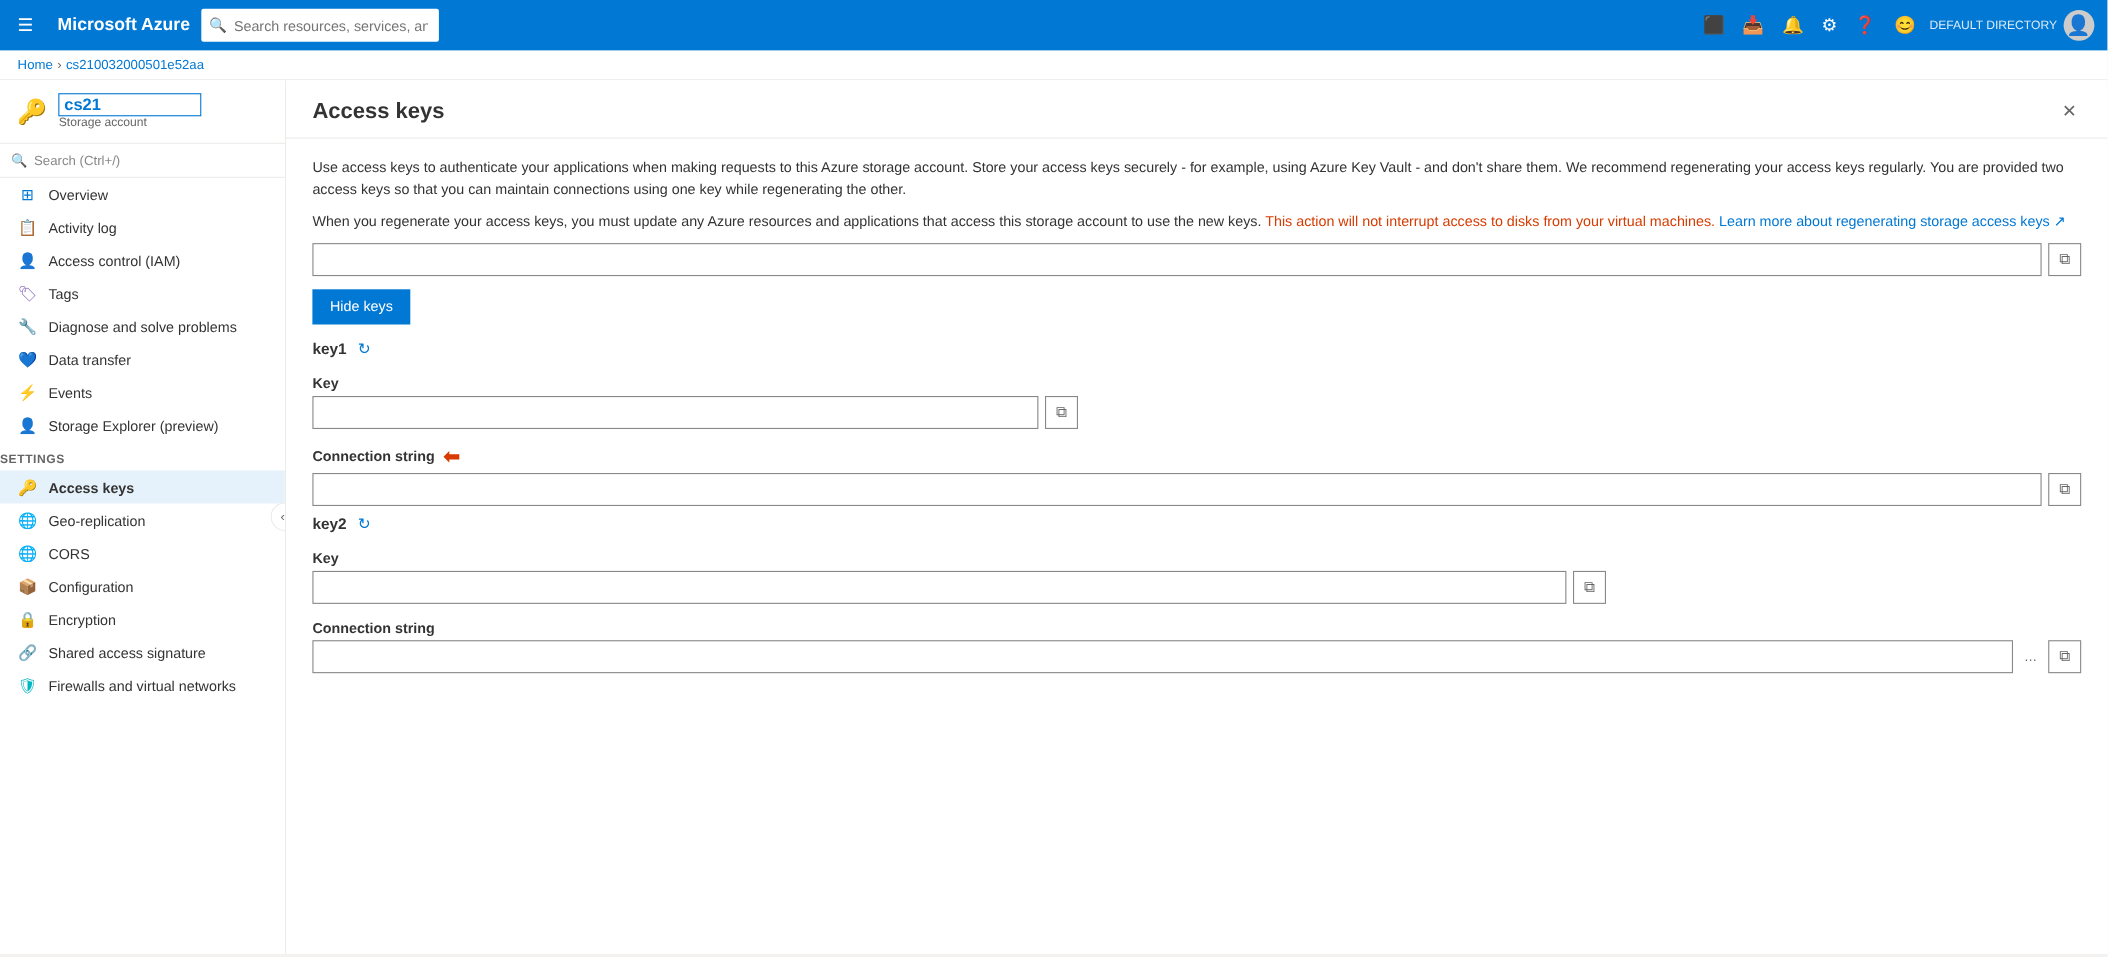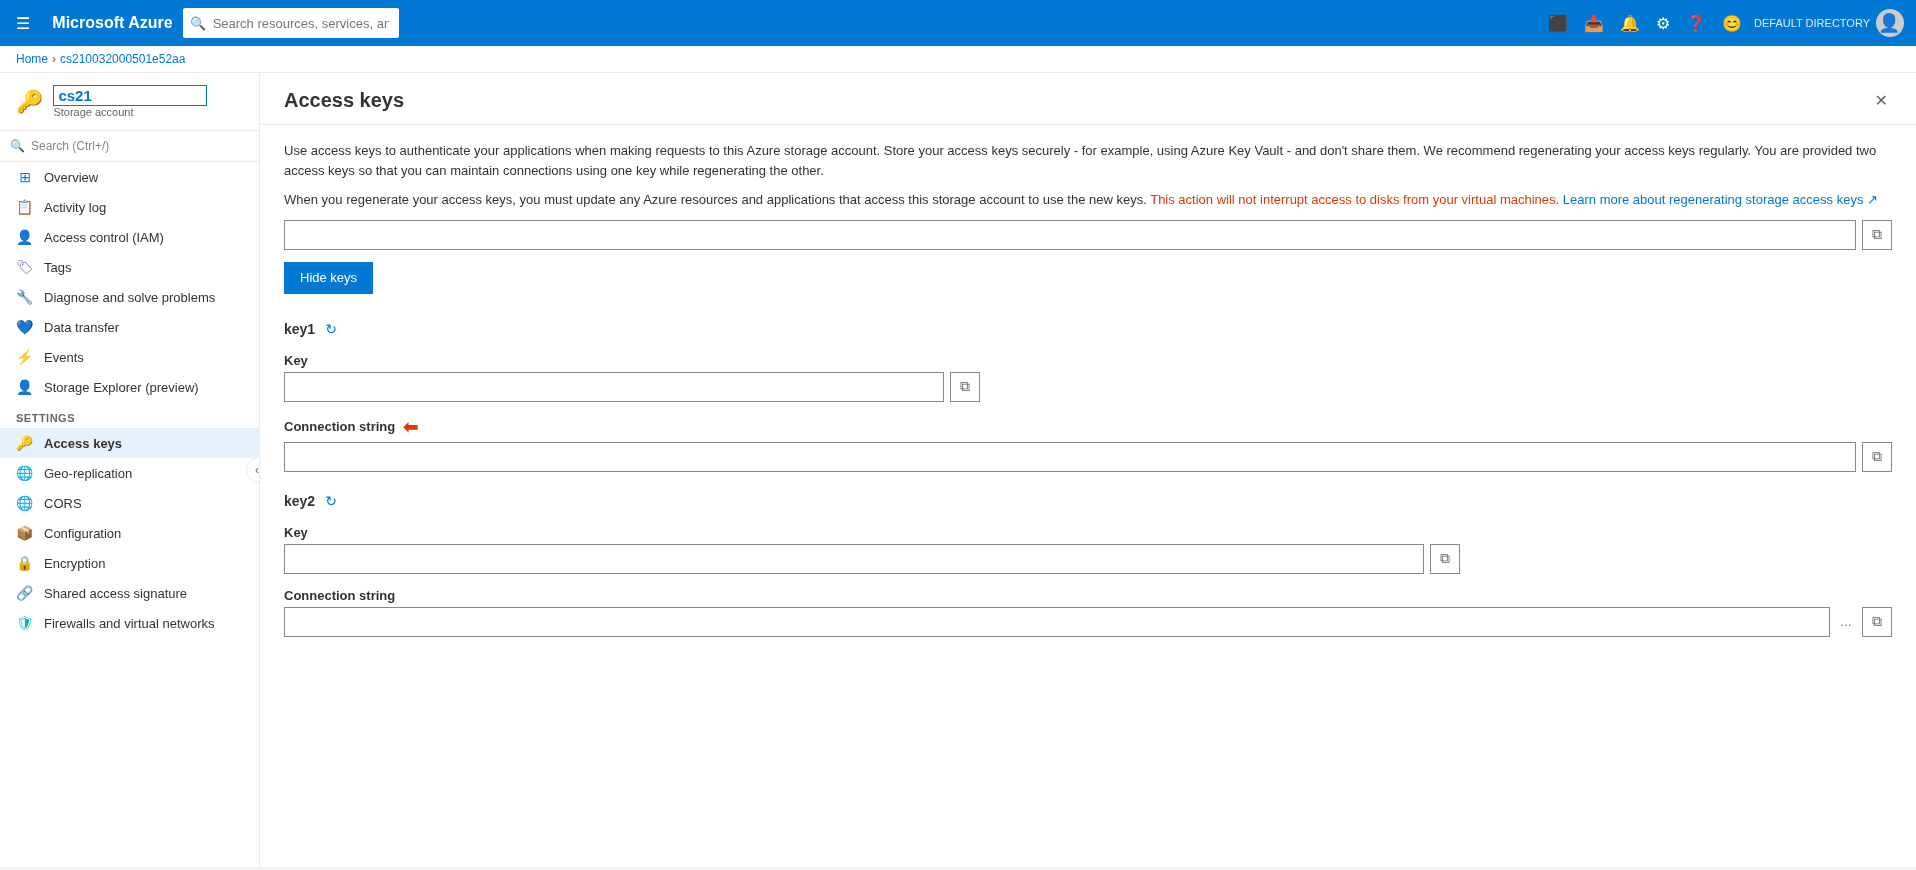--- a/index.html
+++ b/index.html
@@ -121,21 +121,21 @@
     .resource-icon { font-size: 22px; color: #f0a500; }
     .resource-info { flex: 1; }
     .resource-type { font-size: 11px; color: #666; }
     .resource-name-input {
       border: 1px solid #0078d4;
       font-size: 15px;
       font-weight: 600;
       color: #0078d4;
       padding: 1px 4px;
       outline: none;
-      width: 154px;
+      width: 130px;
     }
 
     
     .sidebar-collapse {
       position: absolute;
       right: -13px;
       top: 50%;
       transform: translateY(-50%);
       width: 26px;
       height: 26px;
@@ -180,21 +180,21 @@
       cursor: pointer;
       font-size: 13px;
       color: #333;
       white-space: nowrap;
       overflow: hidden;
       text-overflow: ellipsis;
     }
     .sidebar-item.active { background: #e6f2fb; font-weight: 600; }
     .sidebar-item-icon { font-size: 14px; width: 18px; text-align: center; flex-shrink: 0; }
     .sidebar-section-header {
-      padding: 10px 16px 4px 16px;
+      padding: 10px 16px 4px 0;
       font-size: 11px;
       font-weight: 600;
       color: #666;
       text-transform: uppercase;
       letter-spacing: 0.5px;
     }
 
     
     .content-area {
       flex: 1;
@@ -281,21 +281,21 @@
       margin-bottom: 6px;
       height: 32px;
     }
 
     .key-section-header {
       display: flex;
       align-items: center;
       gap: 8px;
       font-size: 14px;
       font-weight: 600;
-      margin-top: 19px;
+      margin-top: 6px;
       margin-bottom: 4px;
     }
     .refresh-icon-btn {
       background: none;
       border: none;
       cursor: pointer;
       color: #0078d4;
       font-size: 14px;
       padding: 2px;
     }

